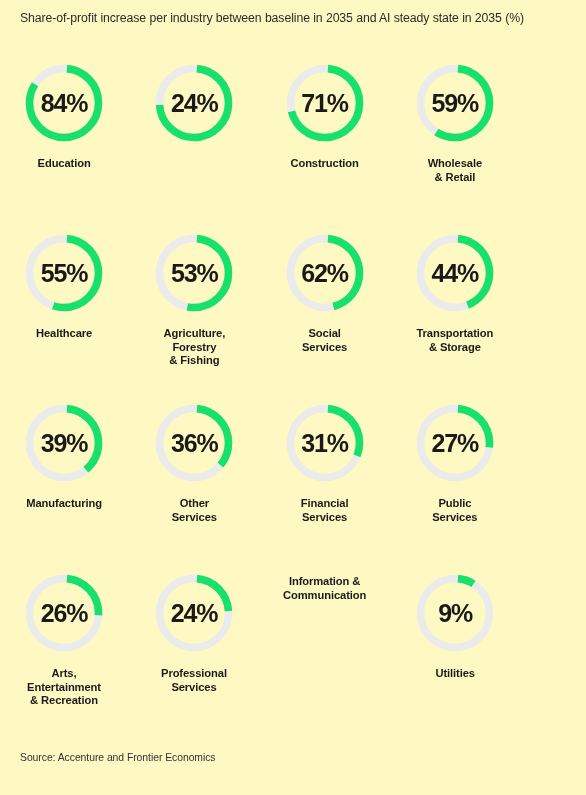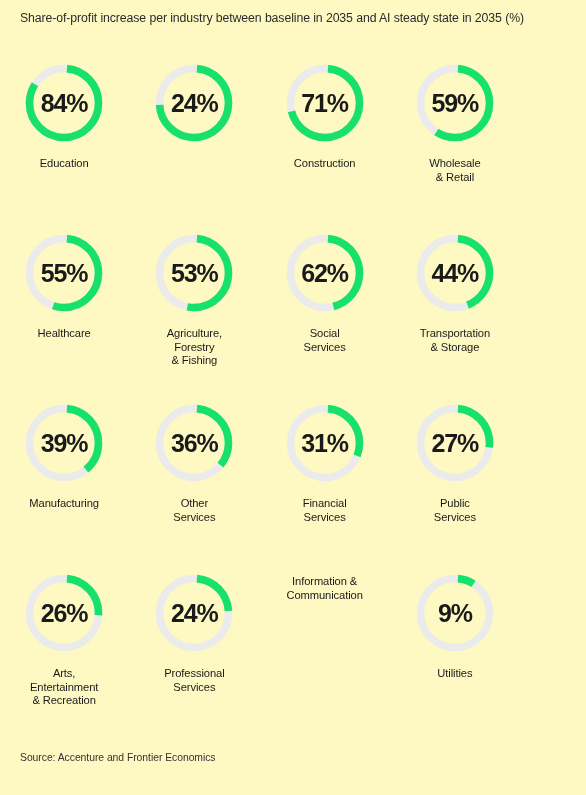--- a/index.html
+++ b/index.html
@@ -91,21 +91,21 @@
     font-size: 25px;
     font-weight: 700;
     letter-spacing: -1.1px;
     color: #1a1a1a;
     font-family: "Liberation Sans", "DejaVu Sans", sans-serif;
   }
   .label {
     margin-top: 13px;
     text-align: center;
     font-size: 11.2px;
-    font-weight: 400;
+    font-weight: 700;
     line-height: 13.6px;
     color: #1a1a1a;
     letter-spacing: -0.1px;
     white-space: pre-line;
   }
   .source {
     position: absolute;
     left: 20px;
     top: 752px;
     font-size: 10.4px;

